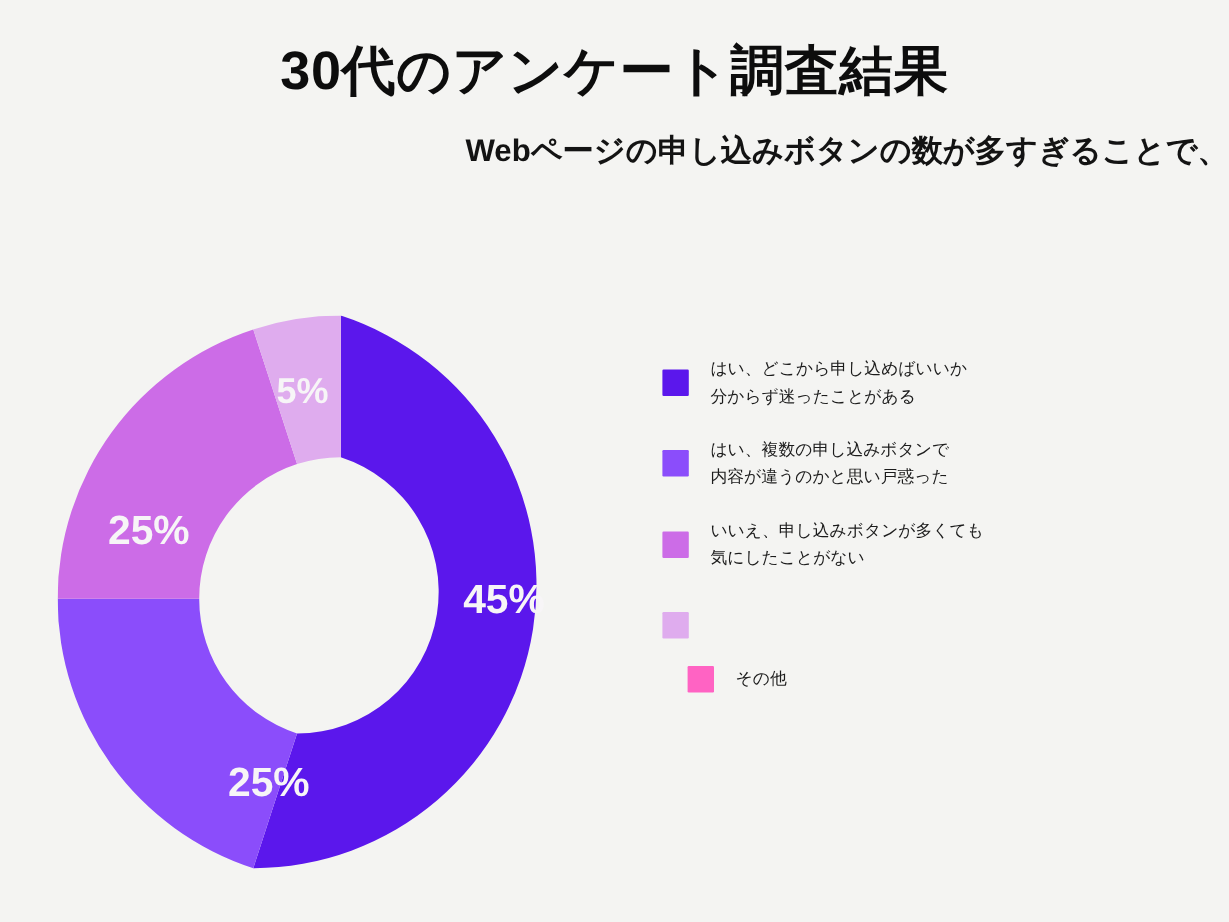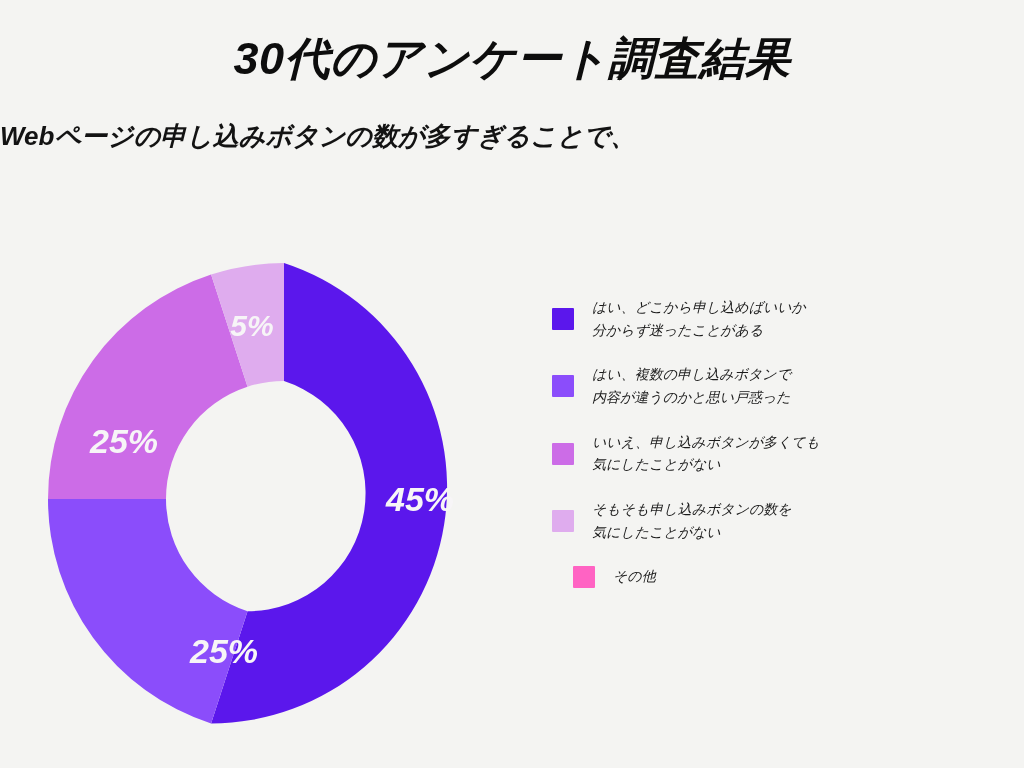--- a/index.html
+++ b/index.html
@@ -11,42 +11,41 @@
     height: 768px;
     background: #f4f4f2;
     font-family: "Liberation Sans", "DejaVu Sans", sans-serif;
     overflow: hidden;
     position: relative;
   }
   .page {
     position: relative;
     width: 880px;
     height: 768px;
-    font-style: italic;
   }
 
   
   .title {
     position: absolute;
     top: 34px;
     left: 0;
     width: 1024px;
     text-align: center;
     font-size: 45px;
     font-weight: bold;
     color: #0d0d0d;
     letter-spacing: 0.5px;
     line-height: 1.1;
   }
   .subtitle {
     position: absolute;
-    top: 118px;
+    top: 107px;
     left: 0;
     width: 1024px;
-    text-align: left;
+    text-align: right;
     font-size: 26px;
     font-weight: bold;
     color: #131313;
     line-height: 1.45;
   }
   .subtitle .sub-line {
     display: block;
   }
 
   
@@ -150,22 +149,20 @@
     </div>
 
     <div class="legend-item">
       <span class="legend-swatch" style="background: rgb(204, 108, 231);"></span>
       <span class="legend-text">いいえ、申し込みボタンが多くても
 気にしたことがない</span>
     </div>
 
     <div class="legend-item">
       <span class="legend-swatch" style="background: rgb(223, 172, 238);"></span>
-      <span class="legend-text">そもそも申し込みボタンの数を
-気にしたことがない</span>
     </div>
 
     <div class="legend-item single">
       <span class="legend-swatch" style="background: rgb(255, 99, 195);"></span>
       <span class="legend-text">その他</span>
     </div>
 
   </div>
 
 </div>

